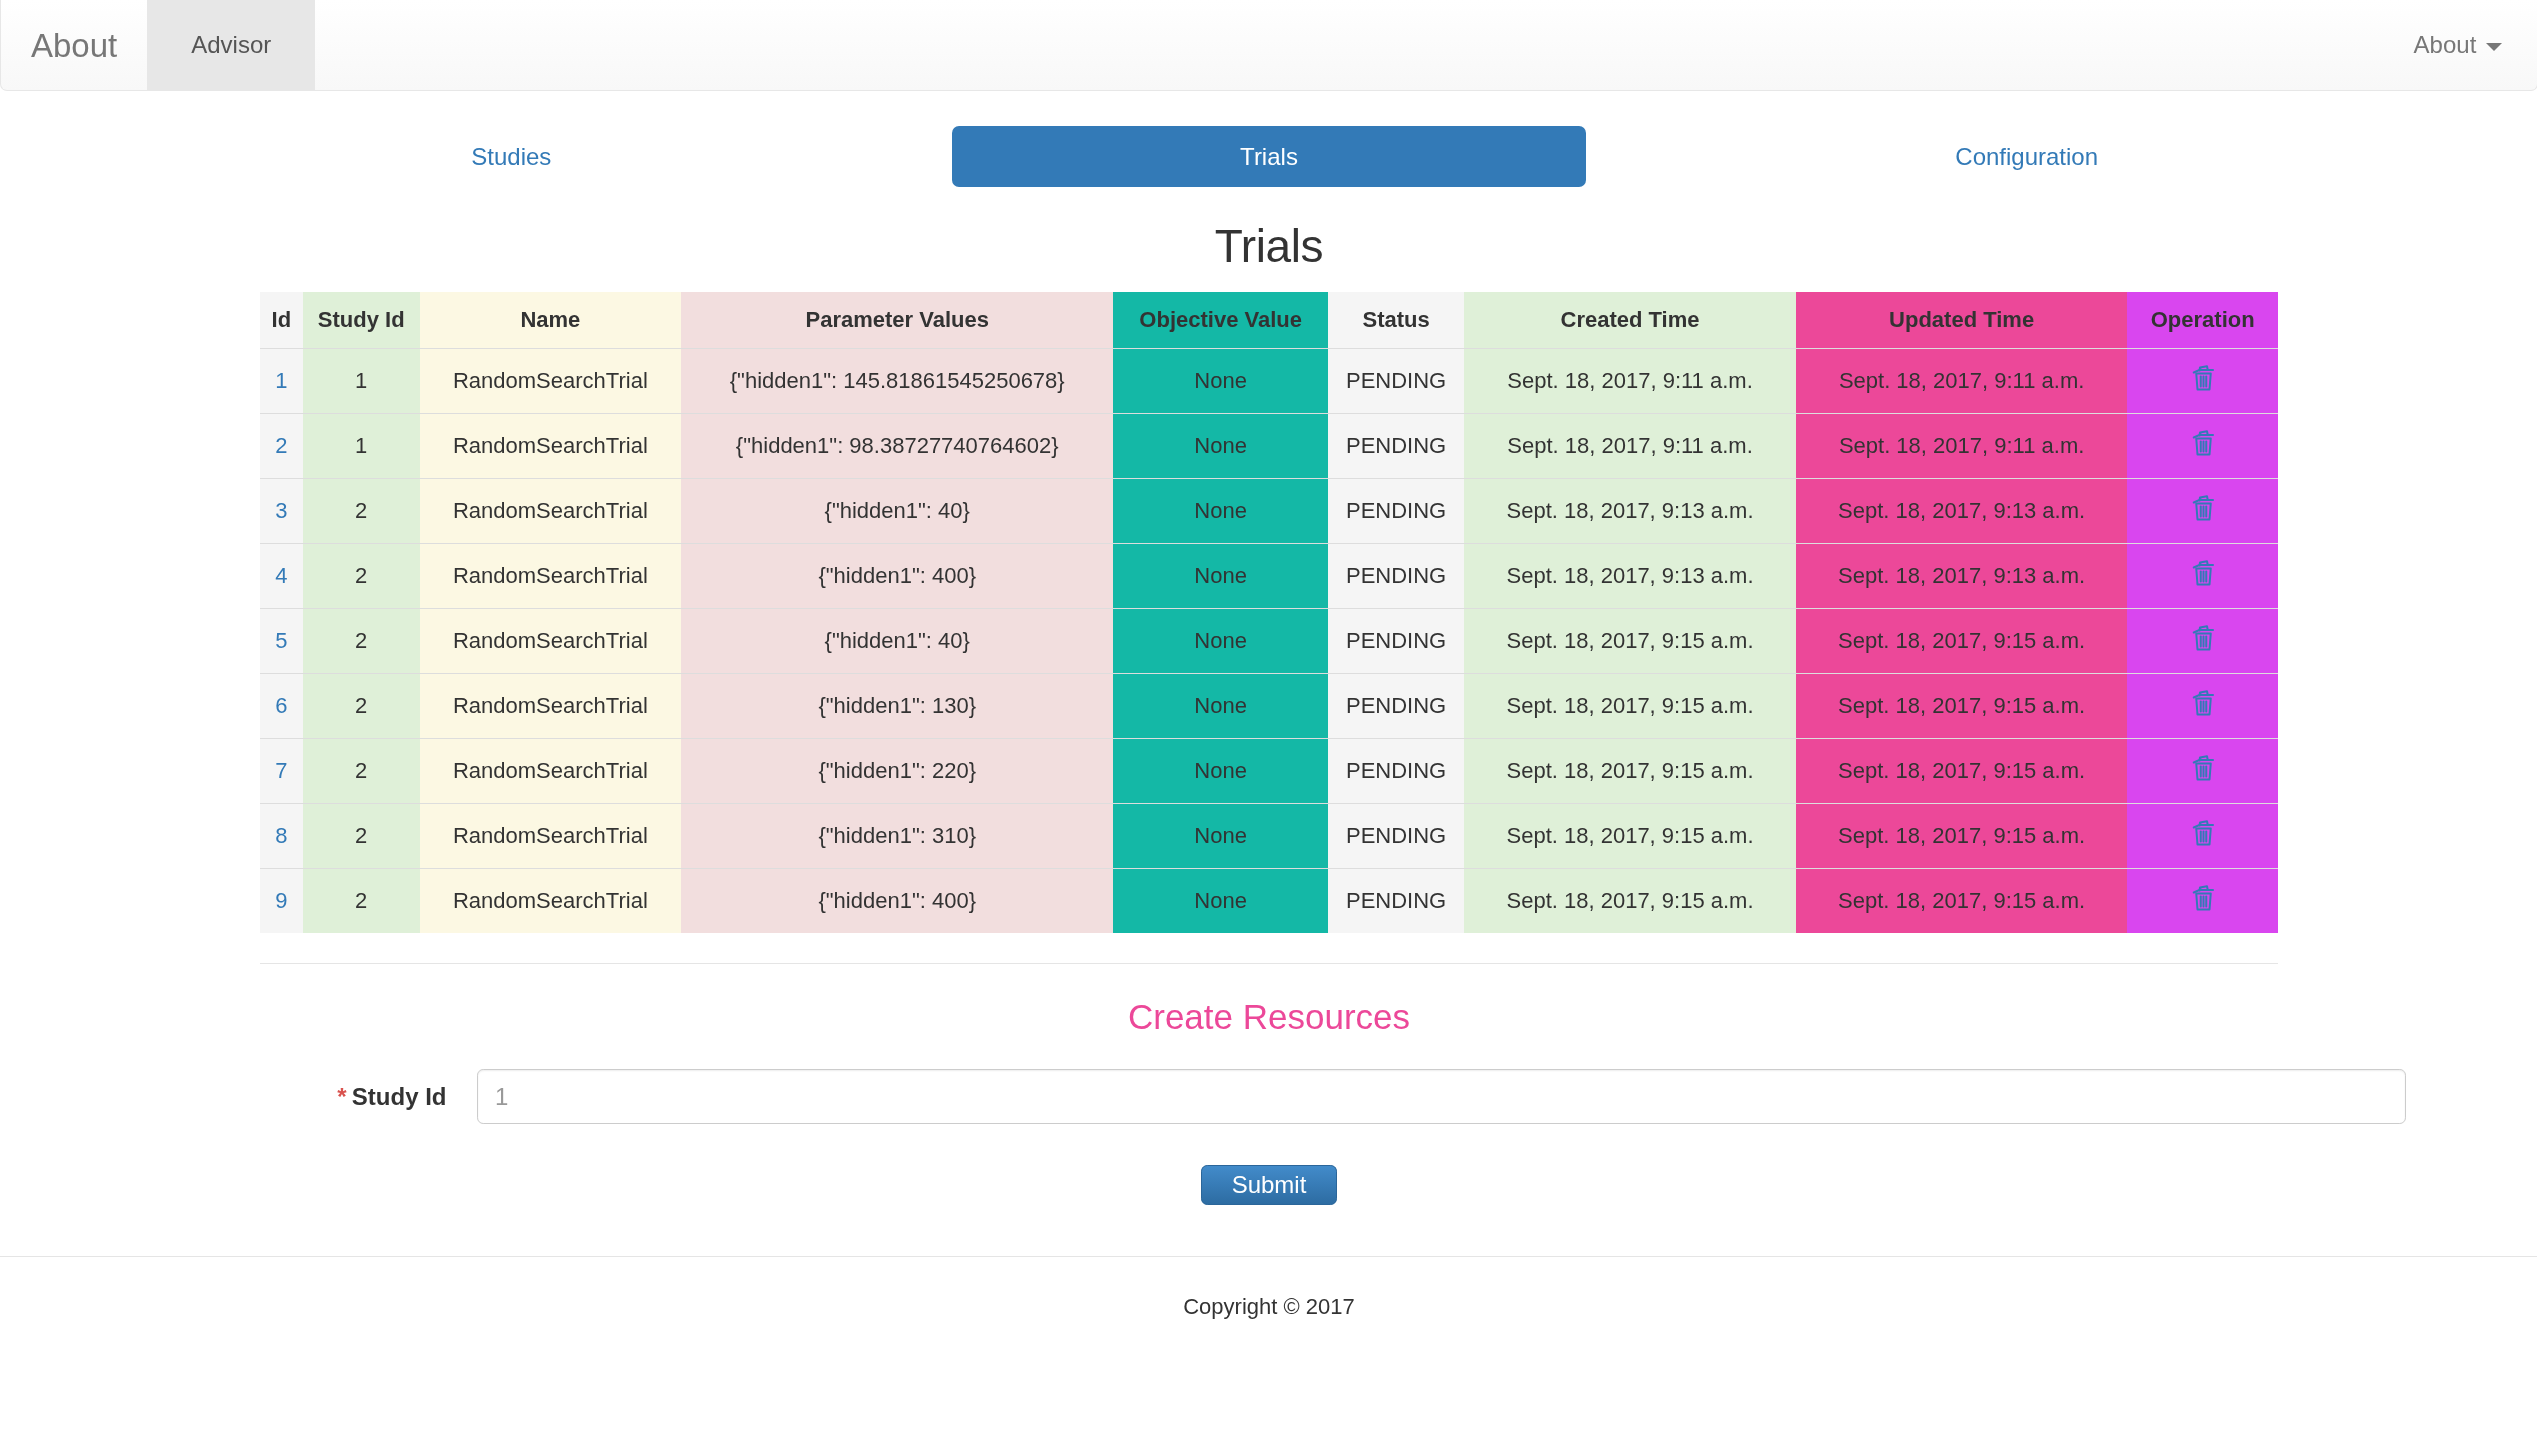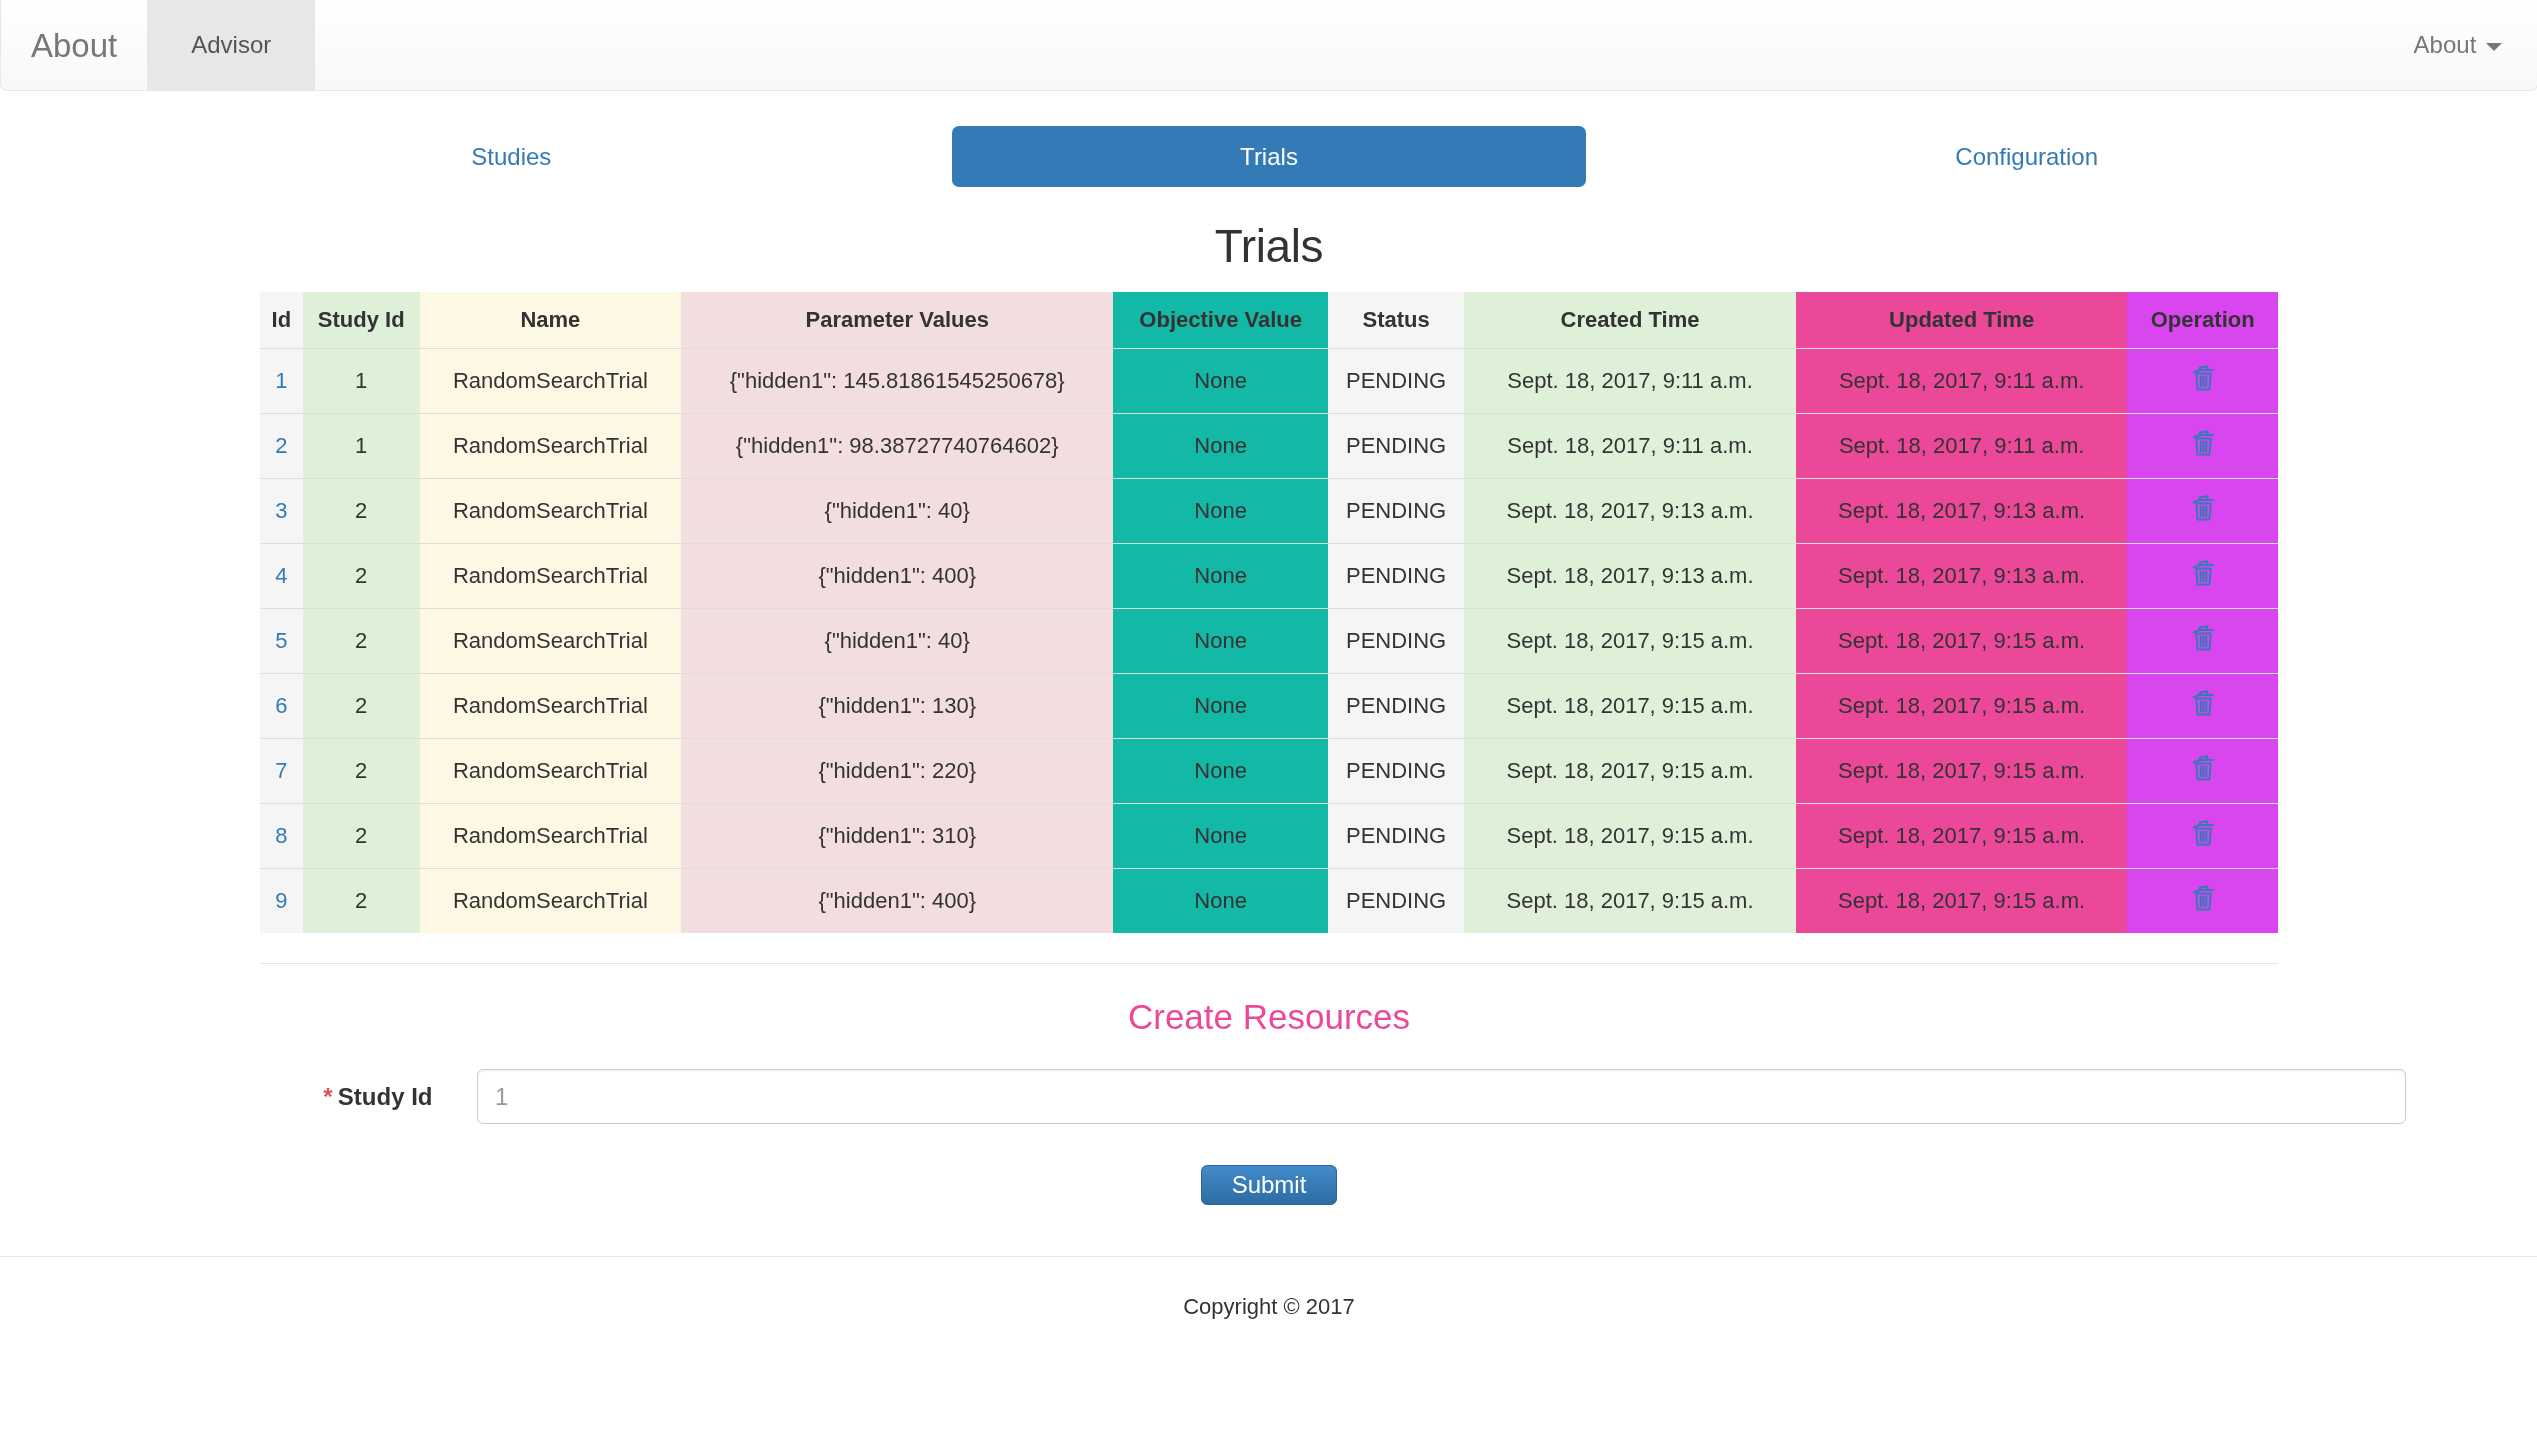--- a/index.html
+++ b/index.html
@@ -156,21 +156,21 @@
     margin: 33px 0 32px 0;
   }
   .form-area { width: 2273px; margin: 0 auto; }
   .form-row {
     display: flex; align-items: center;
     margin-bottom: 23px;
   }
   .form-label {
     width: 344px;
     text-align: right;
-    padding-right: 44px;
+    padding-right: 30px;
     font-size: 24px;
     font-weight: bold;
     color: #333333;
   }
   .req { color: #d9534f; font-weight: bold; margin-right: 5.3px; }
   .form-control {
     flex: 1 1 auto;
     height: 55px;
     padding: 8.8px 17.6px;
     font-size: 24px;

